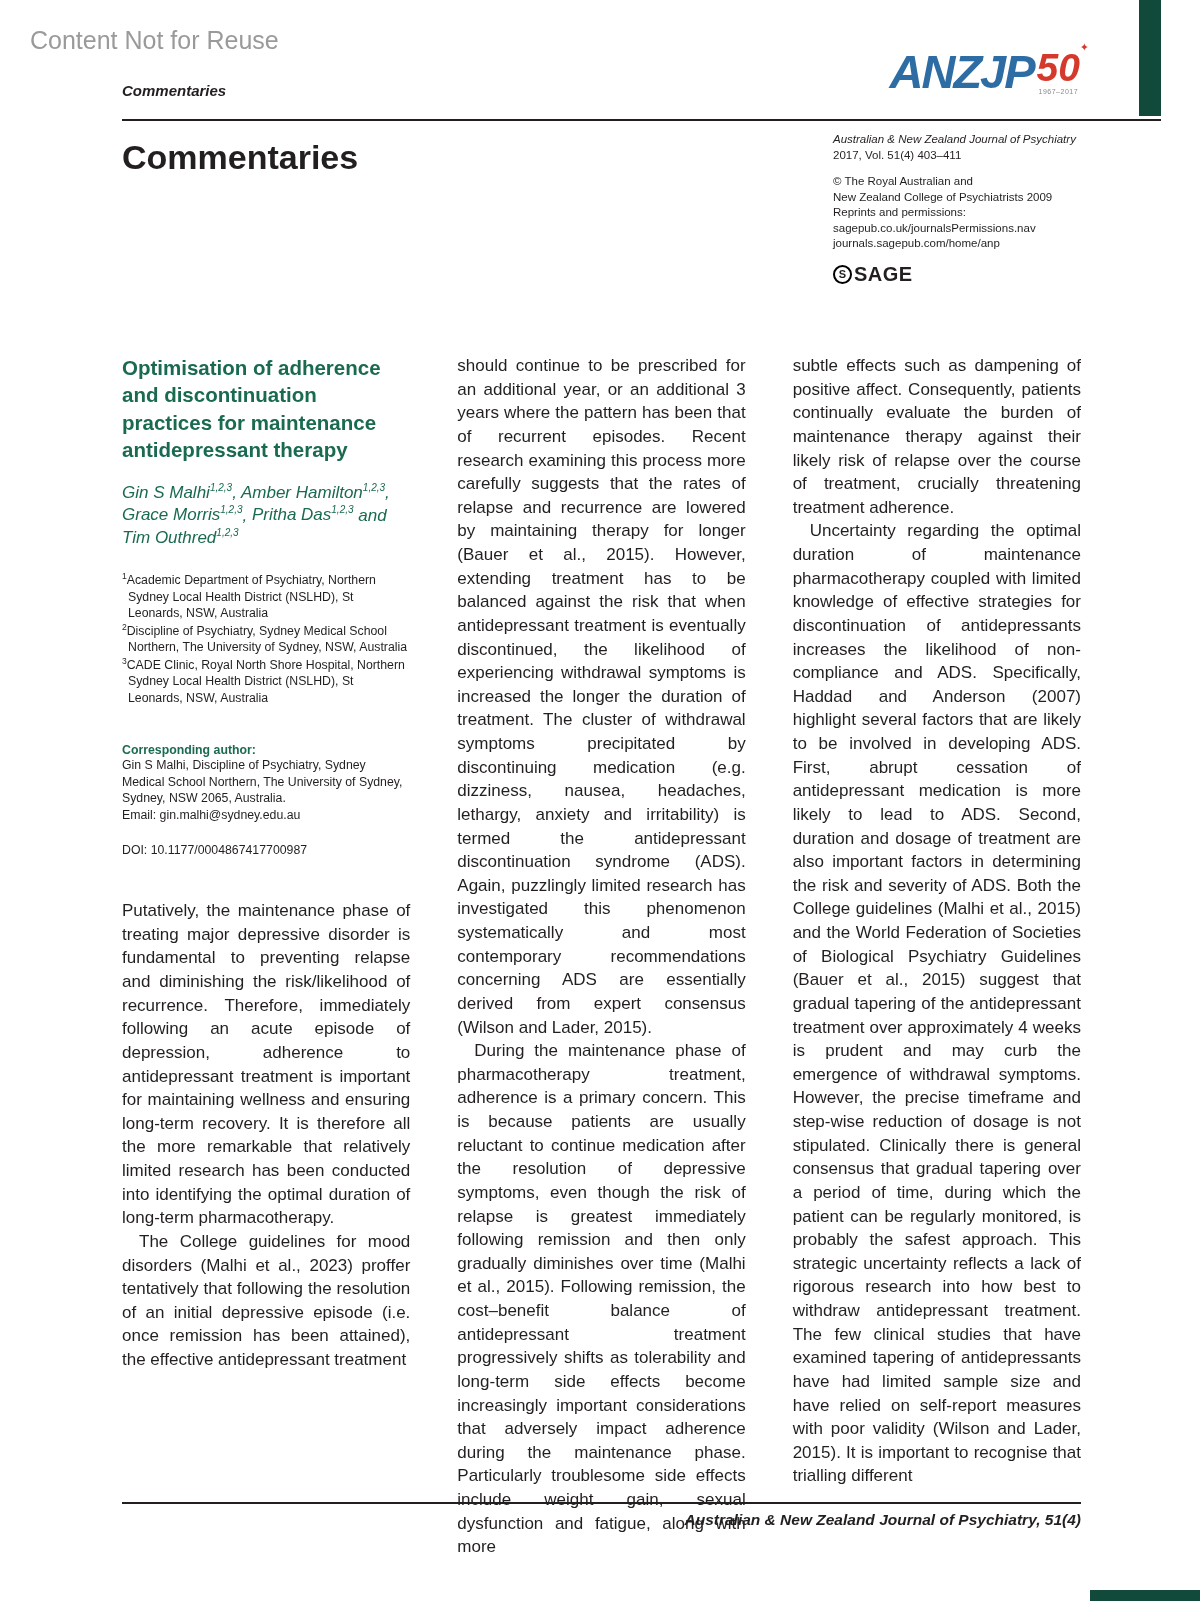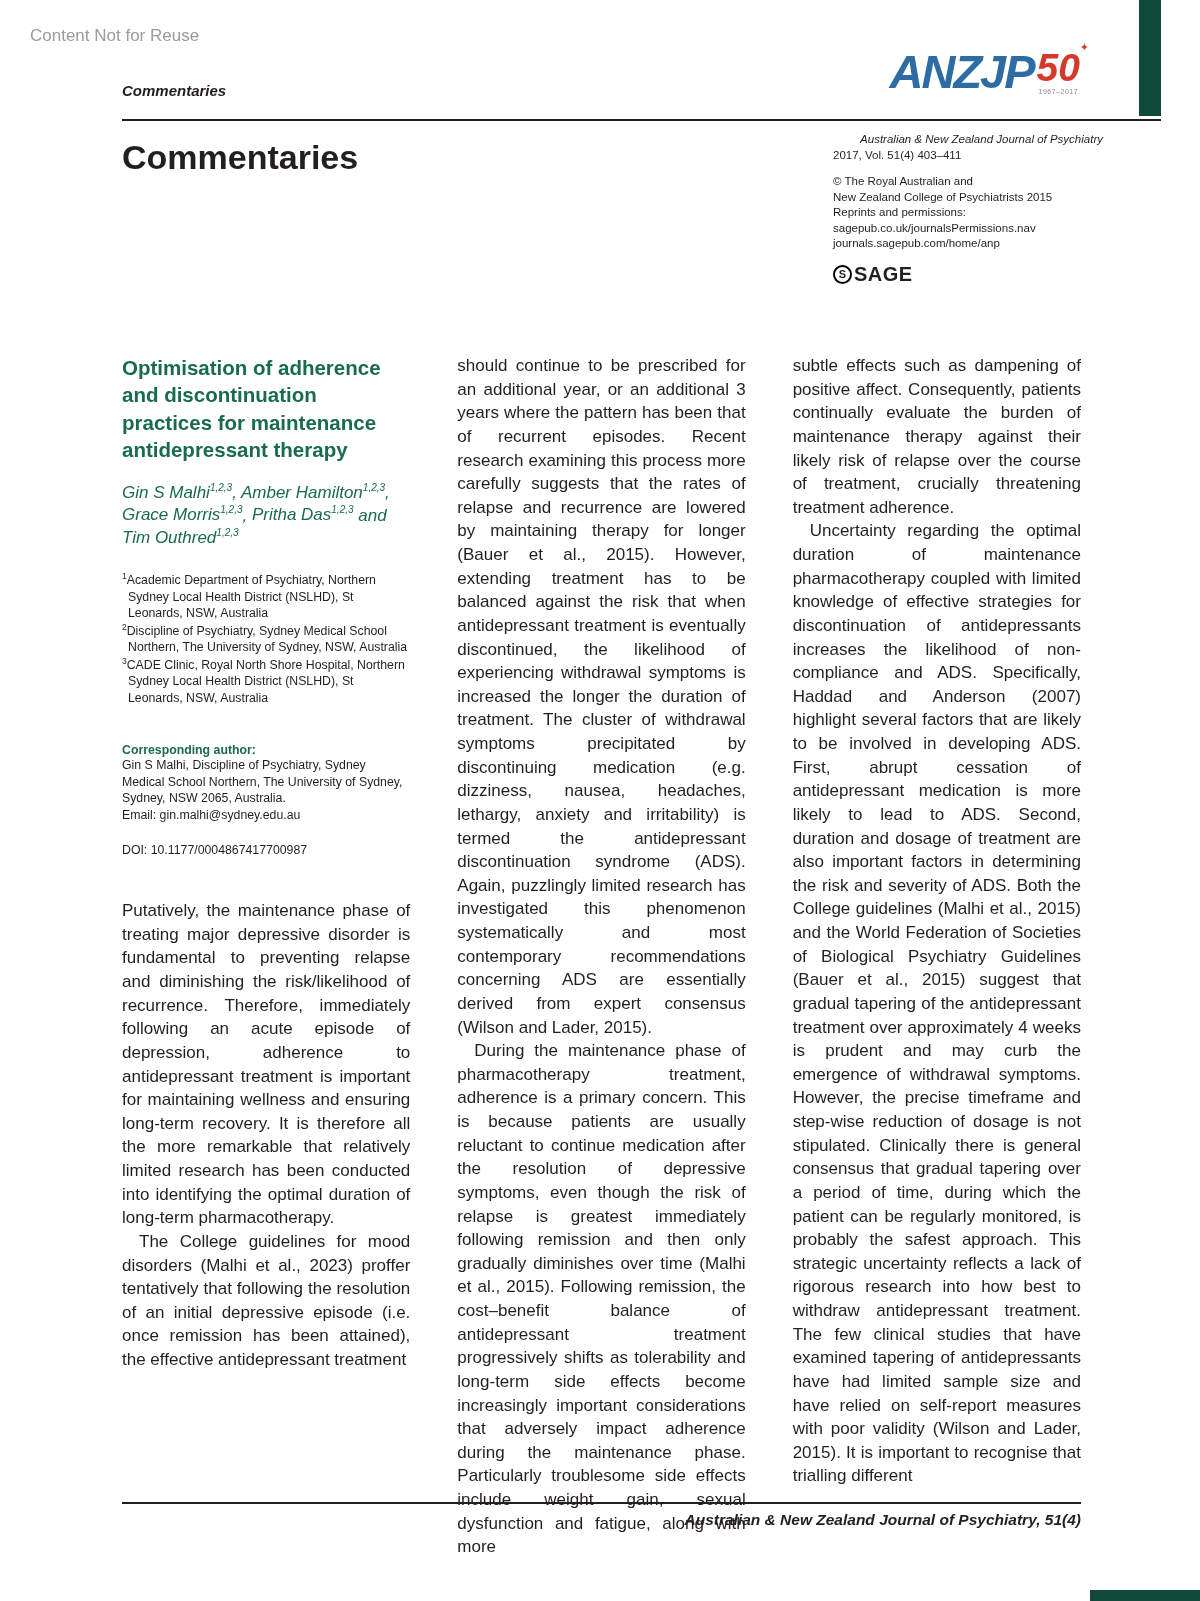--- a/index.html
+++ b/index.html
@@ -4,38 +4,38 @@
 <style>
   html, body { margin:0; padding:0; background:#ffffff; }
   body {
     font-family:"Liberation Sans", sans-serif;
     color:#231f20;
     -webkit-font-smoothing:antialiased;
   }
   .page { position:relative; width:1200px; height:1601px; background:#fff; overflow:hidden; }
 
   
-  .watermark { position:absolute; left:30px; top:26px; font-size:17px; color:var(--watermark_gray,#9a9a9a); }
+  .watermark { position:absolute; left:30px; top:26px; font-size:25px; color:var(--watermark_gray,#9a9a9a); }
   .section-label { position:absolute; left:122px; top:82px; font-size:15px; font-weight:bold; font-style:italic; }
   .top-green-bar { position:absolute; left:1139px; top:0; width:22px; height:116px; background:var(--green_bar,#11493a); }
 
   .logo { position:absolute; top:48px; right:120px; display:flex; align-items:center; }
   .logo-main { font-size:47px; font-weight:800; font-style:italic; color:var(--logo_blue,#2d6da4); letter-spacing:-2px; line-height:1; }
   .logo-50-wrap { position:relative; display:inline-block; margin-left:3px; text-align:center; }
   .logo-50 { font-size:39px; font-weight:800; font-style:italic; color:var(--logo_red,#d5392c); line-height:1; display:block; }
   .logo-star { position:absolute; top:-7px; right:-9px; font-size:11px; color:var(--logo_red,#d5392c); }
   .logo-years { display:block; font-size:7px; color:#8a8a8a; letter-spacing:0.5px; margin-top:1px; }
 
   .header-rule { position:absolute; left:122px; top:119px; width:1039px; border-top:2px solid #231f20; }
   .page-heading { position:absolute; left:122px; top:138px; margin:0; font-size:34px; font-weight:bold; color:#231f20; }
 
   
   .journal-info { position:absolute; left:833px; top:132px; width:270px; font-size:11.5px; line-height:1.35; }
   .journal-info p { margin:0; }
-  .ji-italic { font-style:italic;text-align:right; }
+  .ji-italic { font-style:italic; }
   .ji-gap { margin-top:11px !important; }
   .ji-link { color:#231f20; }
   .sage-logo { margin-top:9px; display:flex; align-items:center; gap:2px; }
   .sage-s { width:15px; height:15px; border:2px solid #000; border-radius:50%; display:inline-flex; align-items:center; justify-content:center; font-size:11px; font-weight:bold; }
   .sage-text { font-size:20px; font-weight:600; letter-spacing:0.5px; }
 
   
   .columns { position:absolute; left:122px; top:354px; width:959px; display:grid; grid-template-columns:1fr 1fr 1fr; column-gap:47px; }
   .article-title { margin:0 0 18px; font-size:20.5px; line-height:1.33; font-weight:bold; color:var(--green_text,#1a6a52); }
   .authors { margin:0 0 22px; font-size:17px; font-style:italic; color:var(--green_text,#1a6a52); line-height:1.3; }
@@ -76,21 +76,21 @@
   </div>
 
   <div class="header-rule"></div>
 
   <h1 class="page-heading">Commentaries</h1>
 
   <div class="journal-info">
     <p class="ji-italic">Australian &amp; New Zealand Journal of Psychiatry</p>
     <p>2017, Vol. 51(4) 403–411</p>
     <p class="ji-gap">© The Royal Australian and</p>
-    <p>New Zealand College of Psychiatrists 2015</p>
+    <p>New Zealand College of Psychiatrists 2009</p>
     <p>Reprints and permissions:</p>
     <p class="ji-link">sagepub.co.uk/journalsPermissions.nav</p>
     <p class="ji-link">journals.sagepub.com/home/anp</p>
     <div class="sage-logo">
       <span class="sage-s">S</span>
       <span class="sage-text">SAGE</span>
     </div>
   </div>
 
   <div class="columns">

